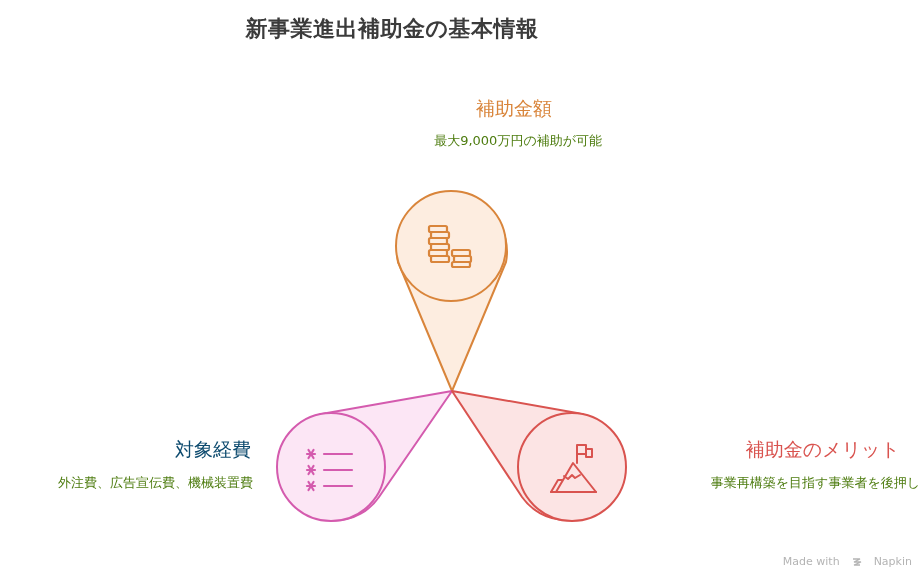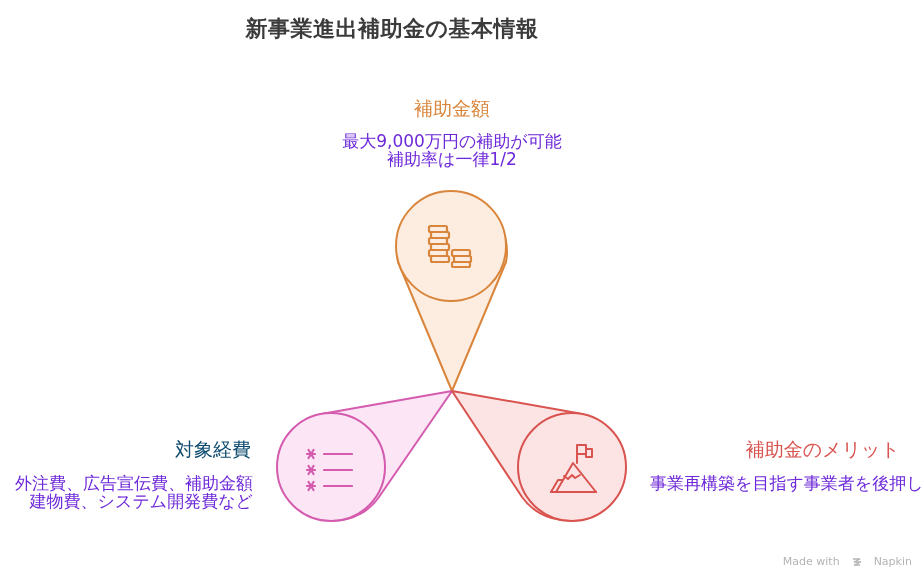--- a/index.html
+++ b/index.html
@@ -6,23 +6,23 @@
     body {
       width: 924px; height: 578px; position: relative; overflow: hidden;
       font-family: "DejaVu Sans", "Liberation Sans", sans-serif;
     }
     .title {
       position: absolute; left: 0; top: 14px; width: 784px; text-align: center;
       font-size: 22px; font-weight: bold; color: #3b3b3b; letter-spacing: 0.5px;
     }
     svg.diagram { position: absolute; left: 0; top: 0; }
     .heading { position: absolute; font-size: 19px; line-height: 24px; white-space: nowrap; }
-    .desc { position: absolute; font-size: 17px; line-height: 18px; color: #6d28d9; white-space: nowrap; }
+    .desc { position: absolute; font-size: 13px; line-height: 18px; color: #4d7c0f; white-space: nowrap; }
     .desc div { display: block; }
-    .center { text-align: center; }
+    .center { text-align: right; }
     .right { text-align: right; }
     .left { text-align: right; }
     .footer {
       position: absolute; right: 12px; bottom: 10px; font-size: 11px; color: #b4b4b4;
       display: flex; align-items: center; gap: 12px;
     }
     .footer svg { display: inline-block; }
   </style>
 </head>
 <body>
@@ -83,27 +83,25 @@
       <line x1="577" y1="463" x2="577" y2="447"></line>
       <rect x="577" y="445" width="9" height="9"></rect>
       <rect x="586" y="449" width="6" height="8"></rect>
     </g>
   </g>
 </svg>
 
 <div class="heading center" style="left:352px; top:96px; width:200px; color:#D9853B;">補助金額</div>
 <div class="desc center" style="left:302px; top:132px; width:300px;">
   <div>最大9,000万円の補助が可能</div>
-  <div>補助率は一律1/2</div>
 </div>
 
 <div class="heading right" style="left:50px; top:437px; width:201px; color:#0c4a6e;">対象経費</div>
 <div class="desc right" style="left:0px; top:474px; width:253px;">
-  <div>外注費、広告宣伝費、補助金額</div>
-  <div>建物費、システム開発費など</div>
+  <div>外注費、広告宣伝費、機械装置費</div>
 </div>
 
 <div class="heading left" style="left:650px; top:437px; width:250px; color:#D9534F;">補助金のメリット</div>
 <div class="desc left" style="left:650px; top:474px; width:270px;">
   <div>事業再構築を目指す事業者を後押し</div>
 </div>
 
 <div class="footer">
   <span>Made with</span>
   <svg width="10" height="10" viewBox="0 0 10 10">

